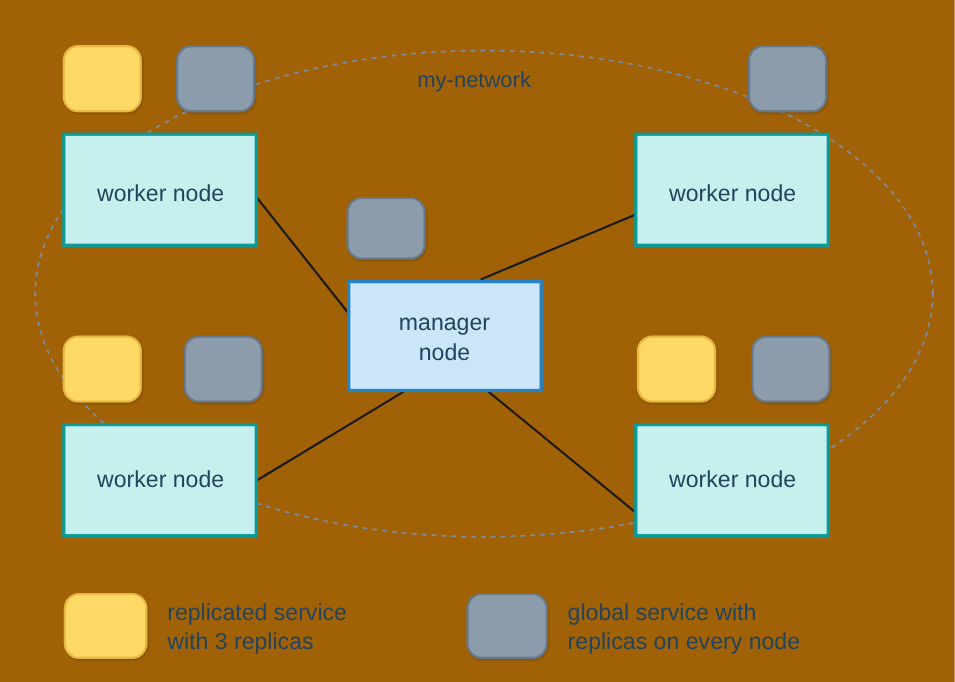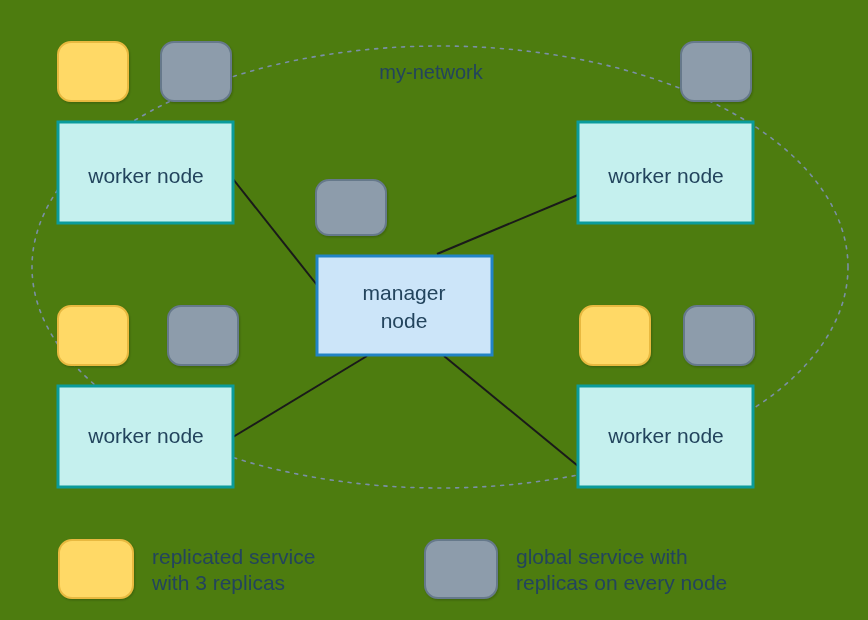--- a/index.html
+++ b/index.html
@@ -10,21 +10,21 @@
   body {
     width: 868px;
     height: 620px;
     font-family: "Liberation Sans", sans-serif;
     overflow: hidden;
   }
   #diagram-root {
     position: relative;
     width: 868px;
     height: 620px;
-    background: #4d7c0f;
+    background: #a16207;
   }
   #diagram-svg {
     position: absolute;
     left: 0;
     top: 0;
     width: 868px;
     height: 620px;
   }
   .node-label {
     fill: #23445d;

